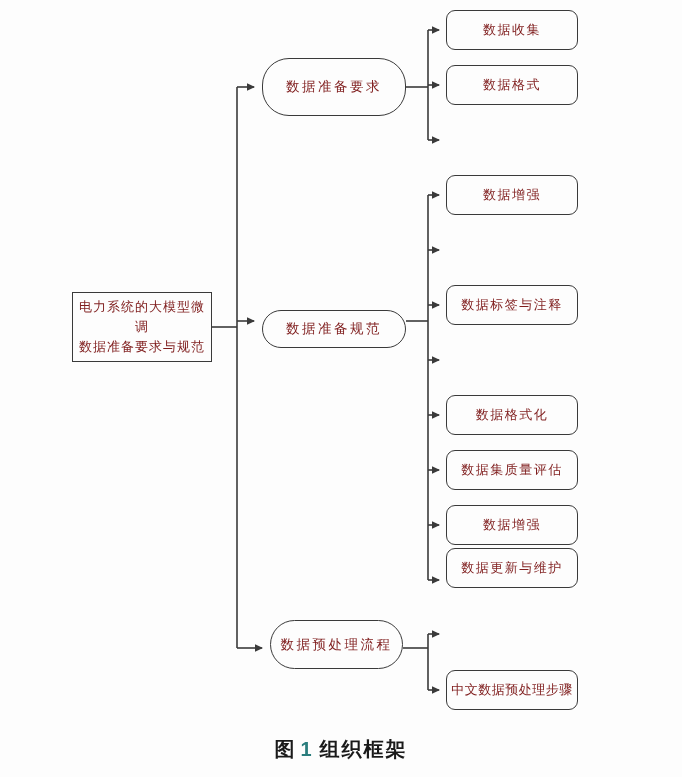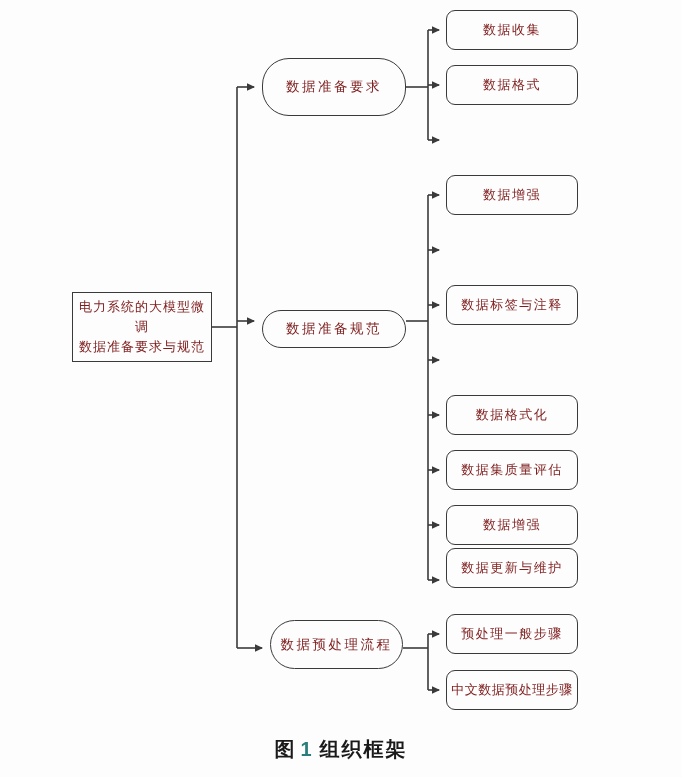--- a/index.html
+++ b/index.html
@@ -131,23 +131,20 @@
   <div class="node leaf" style="top:450px">
     <span>数据集质量评估</span>
   </div>
   <div class="node leaf" style="top:505px">
     <span>数据增强</span>
   </div>
   <div class="node leaf" style="top:548px">
     <span>数据更新与维护</span>
   </div>
 
-  <div class="node leaf" style="top:614px">
-    <span>预处理一般步骤</span>
-  </div>
   <div class="node leaf" style="top:670px; letter-spacing:0.5px">
     <span>中文数据预处理步骤</span>
   </div>
 
   <div class="caption">
     <span>图</span><span class="num">1</span><span>组织框架</span>
   </div>
 
 </div>
 

